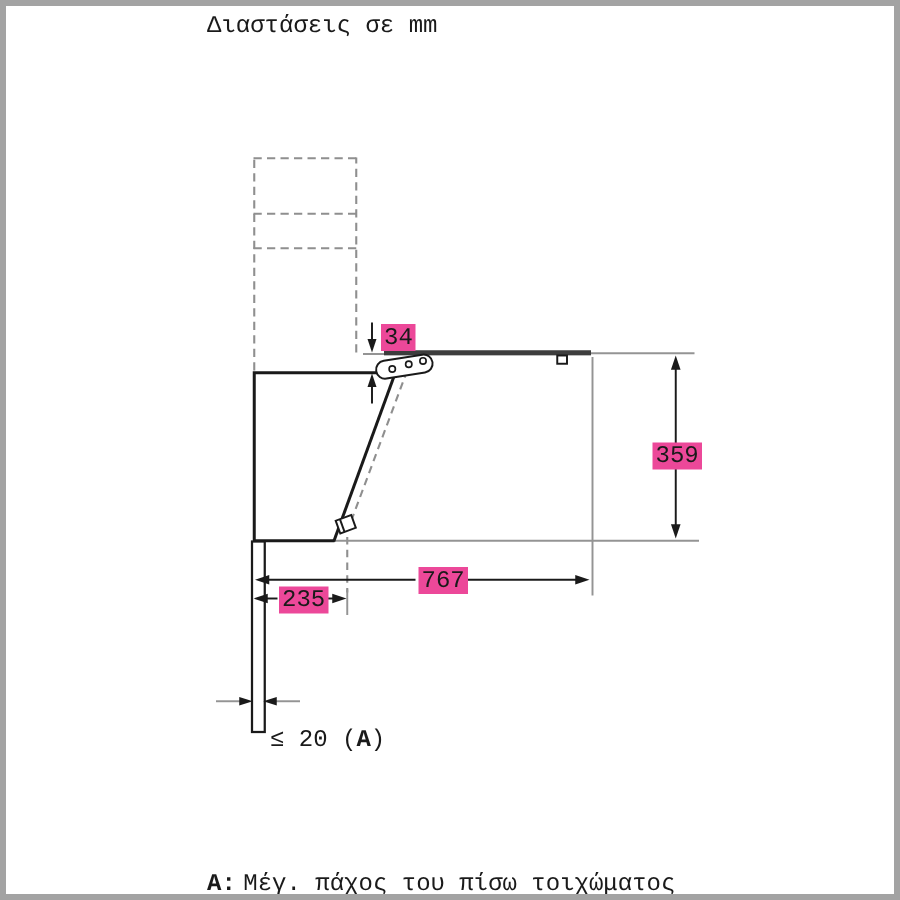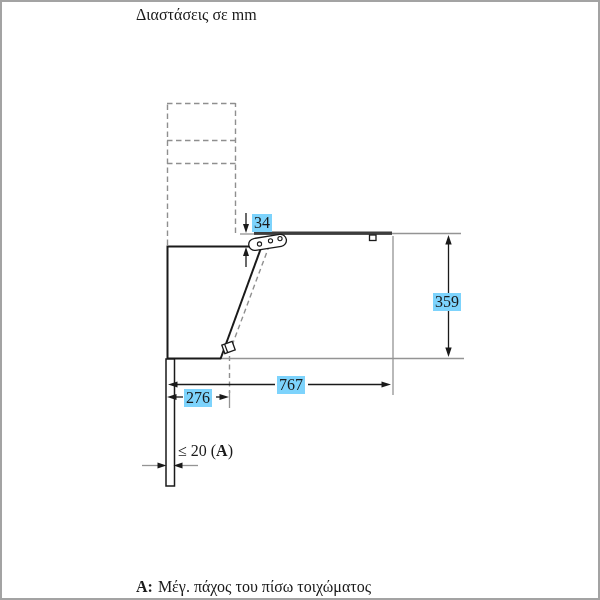--- a/index.html
+++ b/index.html
@@ -1,22 +1,22 @@
 <!DOCTYPE html>
 <html><head>
 <meta charset="utf-8">
 <style>
   html,body{margin:0;padding:0;background:#fff;}
   .page{
     position:relative;width:600px;height:600px;box-sizing:border-box;
-    background:#ffffff;border:2px solid #a3a3a3;overflow:hidden;
-    font-family:Liberation Serif, serif;color:#1a1a1a;
+    background:#ffffff;border:4px solid #a3a3a3;overflow:hidden;
+    font-family:Liberation Mono, monospace;color:#1a1a1a;
   }
   .txt{position:absolute;white-space:nowrap;font-size:16px;line-height:1.15;color:#1a1a1a;}
-  .dim-label{font-size:16px;background:#7dd3fc;padding:0 2px;}
+  .dim-label{font-size:16px;background:#ec4899;padding:0 2px;}
   .b{font-weight:bold;}
   .fn-text{margin-left:5px;}
   svg{position:absolute;left:0;top:0;}
 </style>
 </head>
 <body>
 
 <div class="page">
 
   <div class="txt" style="left:134px;top:4px;">Διαστάσεις σε mm</div>
@@ -105,23 +105,23 @@
       </g>
     </g>
   </svg>
 
   <div class="txt dim-label" style="left:250px;top:212px;">34</div>
 
   <div class="txt dim-label" style="left:431px;top:291px;text-align:right;">359</div>
 
   <div class="txt dim-label" style="left:275px;top:374px;">767</div>
 
-  <div class="txt dim-label" style="left:182px;top:387px;">276</div>
+  <div class="txt dim-label" style="left:182px;top:387px;">235</div>
 
-  <div class="txt" style="left:176px;top:440px;">
+  <div class="txt" style="left:176px;top:480px;">
     <span>≤ 20 (</span><span class="b">A</span><span>)</span>
   </div>
 
   <div class="txt" style="left:134px;top:576px;">
     <span class="b">A:</span><span class="fn-text">Μέγ. πάχος του πίσω τοιχώματος</span>
   </div>
 
 </div>
 
 </body></html>

